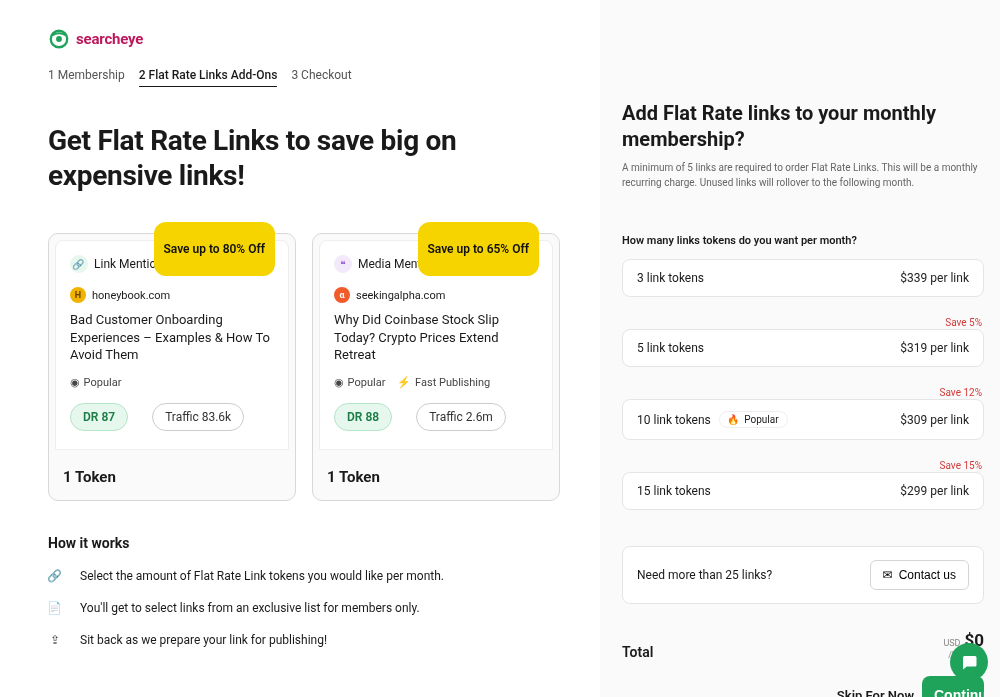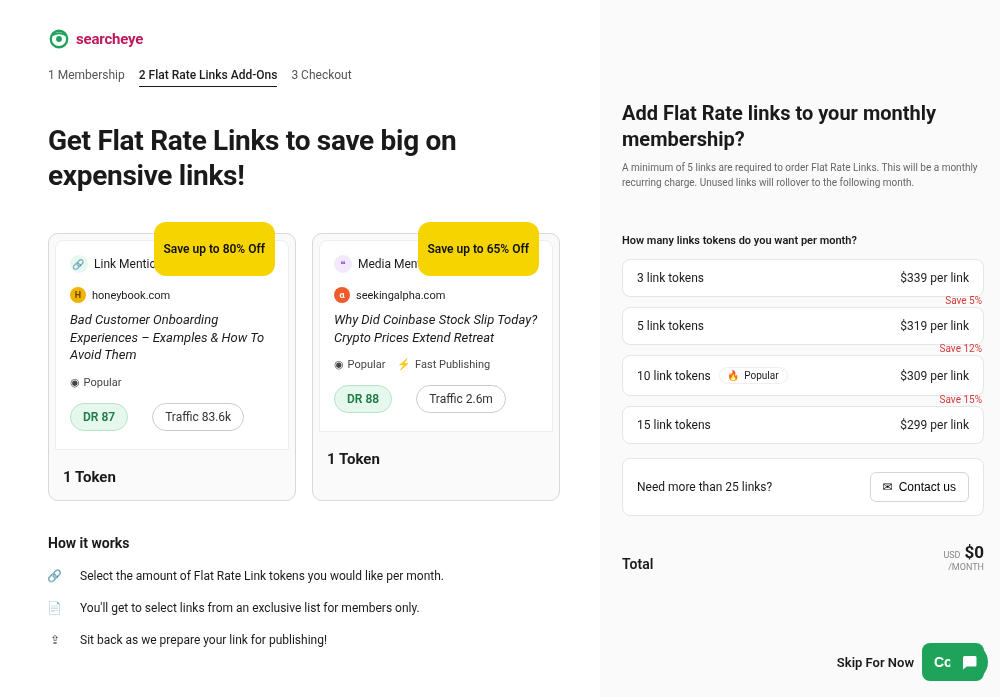--- a/index.html
+++ b/index.html
@@ -103,21 +103,21 @@
     display: flex; align-items: center; gap: 6px;
     font-size: 11px; margin-bottom: 8px;
   }
   .fav {
     width: 16px; height: 16px; border-radius: 50%;
     display: inline-flex; align-items: center; justify-content: center;
     font-size: 9px; font-weight: 700; color: #fff;
   }
   .fav.hb { background: #f0b400; color:#6b4400; }
   .fav.sa { background: #f15a29; }
-  .card-title { font-size: 13px; line-height: 1.35; margin-bottom: 12px; font-style: italic; }
+  .card-title { font-size: 13px; line-height: 1.35; margin-bottom: 12px; }
   .tags-row { display: flex; gap: 12px; font-size: 11px; color: #444; margin-bottom: 14px; }
   .tags-row span { display: inline-flex; align-items: center; gap: 4px; }
   .pill-row { display: flex; gap: 24px; }
   .pill {
     font-size: 12px;
     padding: 6px 12px;
     border-radius: 16px;
     border: 1px solid #ccc;
   }
   .pill.dr { background: #e6f7ee; border-color: #b6e4c9; color: #1b7d45; font-weight: 600; }
@@ -128,21 +128,21 @@
     font-weight: 700;
   }
   
   .hiw-title { font-size: 14px; font-weight: 700; margin-bottom: 18px; }
   .hiw-row { display: flex; align-items: center; gap: 18px; font-size: 12px; margin-bottom: 18px; }
   .hiw-icon { width: 14px; display:inline-flex; justify-content:center; color:#333; }
   
   .r-title { font-size: 20px; font-weight: 700; line-height: 1.3; margin-bottom: 8px; }
   .r-sub { font-size: 10px; color: #666; line-height: 1.5; margin-bottom: 44px; }
   .options-label { font-size: 11px; font-weight: 600; margin-bottom: 12px; }
-  .option-wrap { position: relative; margin-bottom: 10px; }
+  .option-wrap { position: relative; margin-bottom: 32px; }
   .option-box {
     background: #fff;
     border: 1px solid #e5e5e5;
     border-radius: 8px;
     padding: 11px 14px;
     display: flex;
     align-items: center;
     justify-content: space-between;
     font-size: 12px;
     cursor: pointer;

